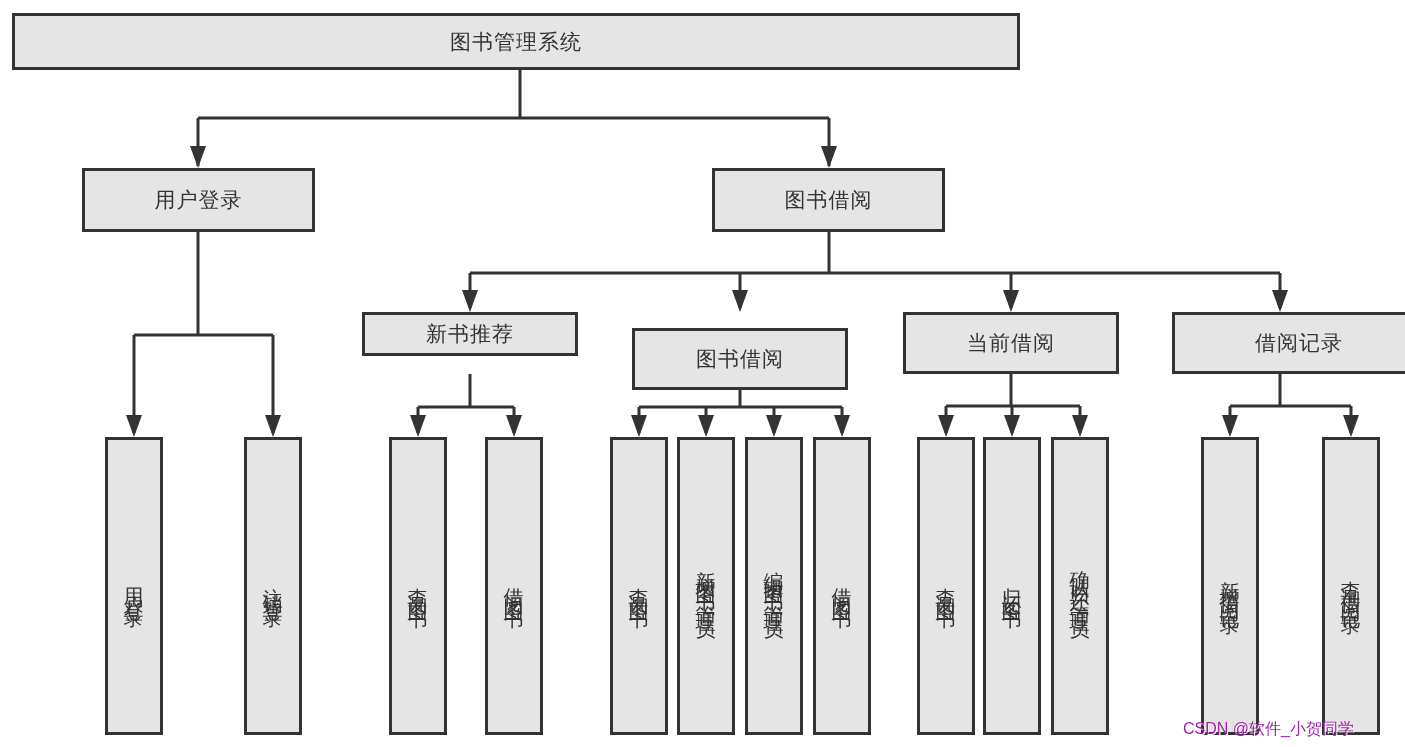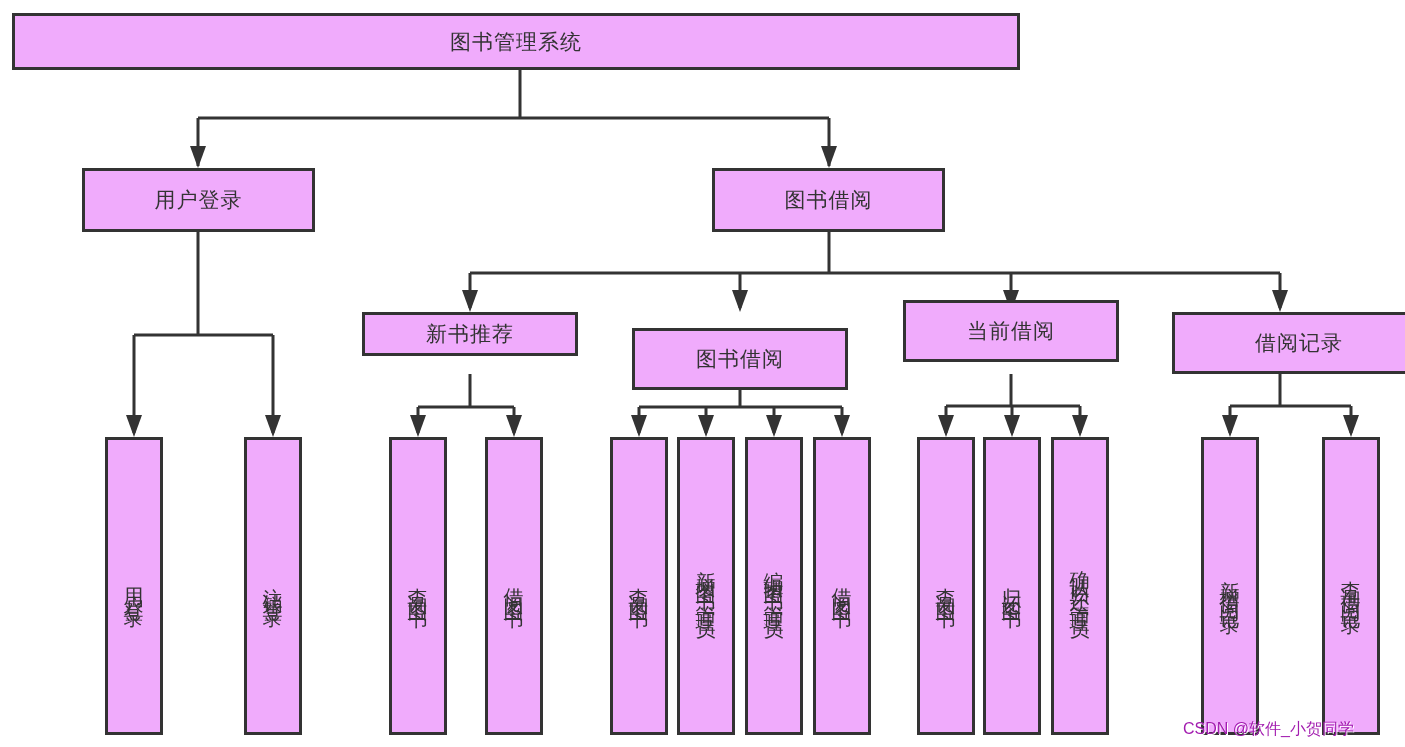--- a/index.html
+++ b/index.html
@@ -12,21 +12,21 @@
     overflow: hidden;
   }
   .connectors {
     position: absolute;
     left: 0; top: 0;
     width: 1405px; height: 747px;
   }
   .box {
     position: absolute;
     box-sizing: border-box;
-    background: #f0abfc;
+    background: #e5e5e5;
     border: 3px solid #333333;
     color: #333333;
     display: flex;
     align-items: center;
     justify-content: center;
     text-align: center;
   }
   .hbox {
     font-size: 21px;
     letter-spacing: 1px;
@@ -41,21 +41,21 @@
     top: 437px;
     width: 58px;
     height: 298px;
   }
   
   #n-root  { left: 12px;   top: 13px;  width: 1008px; height: 57px; }
   #n-ulog  { left: 82px;   top: 168px; width: 233px;  height: 64px; }
   #n-bmgm  { left: 712px;  top: 168px; width: 233px;  height: 64px; }
   #n-nbr   { left: 362px;  top: 312px; width: 216px;  height: 44px; }
   #n-bb    { left: 632px;  top: 328px; width: 216px;  height: 62px; }
-  #n-cb    { left: 903px;  top: 300px; width: 216px;  height: 62px; }
+  #n-cb    { left: 903px;  top: 312px; width: 216px;  height: 62px; }
   #n-br    { left: 1172px; top: 312px; width: 248px;  height: 62px; padding-left: 6px; }
   #l-ulogin { left: 105px;  }
   #l-logout { left: 244px;  }
   #l-nbr-q  { left: 389px;  }
   #l-nbr-b  { left: 485px;  }
   #l-bb-q   { left: 610px;  }
   #l-bb-a   { left: 677px;  }
   #l-bb-e   { left: 745px;  }
   #l-bb-b   { left: 813px;  }
   #l-cb-q   { left: 917px;  }

